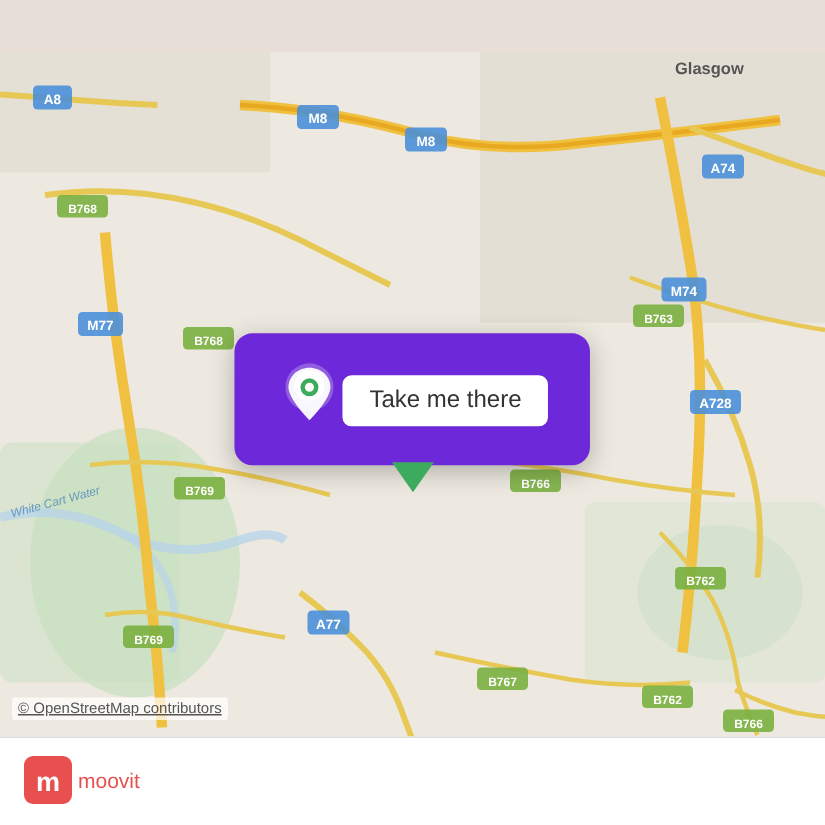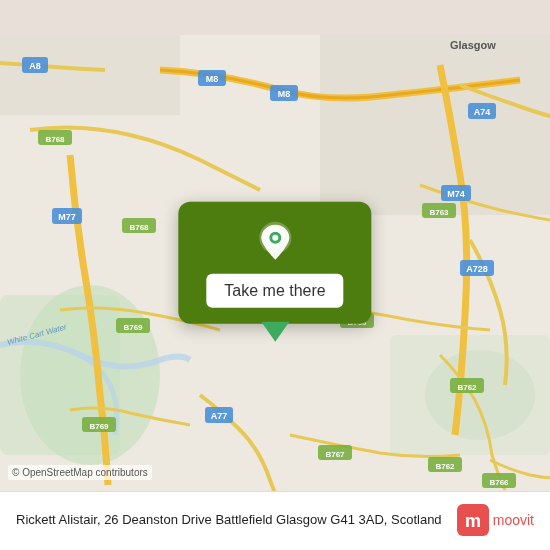--- a/index.html
+++ b/index.html
@@ -71,33 +71,34 @@
     #copyright {
       position: absolute;
       bottom: 70px;
       left: 8px;
       font-size: 10px;
       color: #555;
       background: rgba(255,255,255,0.7);
       padding: 2px 4px;
       border-radius: 2px;
       z-index: 5;
+      text-decoration: underline;
     }
 
     
     #popup-card {
       position: absolute;
       top: 50%;
       left: 50%;
       transform: translate(-50%, -60%);
-      background: #4d7c0f;
+      background: #6d28d9;
       border-radius: 12px;
       padding: 18px 28px 16px 28px;
       display: flex;
-      flex-direction: column;
+      flex-direction: row;
       align-items: center;
       z-index: 8;
       box-shadow: 0 4px 16px rgba(0,0,0,0.25);
       min-width: 180px;
     }
 
     #popup-card::after {
       content: '';
       position: absolute;
       bottom: -18px;
@@ -247,21 +248,20 @@
       <circle cx="22" cy="17" r="10" fill="white" opacity="0.9"></circle>
       <path d="M 22 5 C 14 5 8 11 8 18 C 8 26 22 40 22 40 C 22 40 36 26 36 18 C 36 11 30 5 22 5 Z" fill="white" opacity="0.95"></path>
       <circle cx="22" cy="18" r="6" fill="#3dab5e"></circle>
       <circle cx="22" cy="18" r="3" fill="white"></circle>
     </svg>
 
     <button id="take-me-there-btn">Take me there</button>
   </div>
 
   <div id="info-card">
-    <div id="address-text">Rickett Alistair, 26 Deanston Drive Battlefield Glasgow G41 3AD, Scotland</div>
     <div id="moovit-logo">
 
       <svg class="logo-icon" viewBox="0 0 32 32" xmlns="http://www.w3.org/2000/svg">
         <rect width="32" height="32" rx="6" fill="#e84f4f"></rect>
         <text x="16" y="23" text-anchor="middle" font-size="18" font-weight="bold" fill="white" font-family="Arial">m</text>
       </svg>
       <span id="moovit-text">moovit</span>
     </div>
   </div>
 </div>

